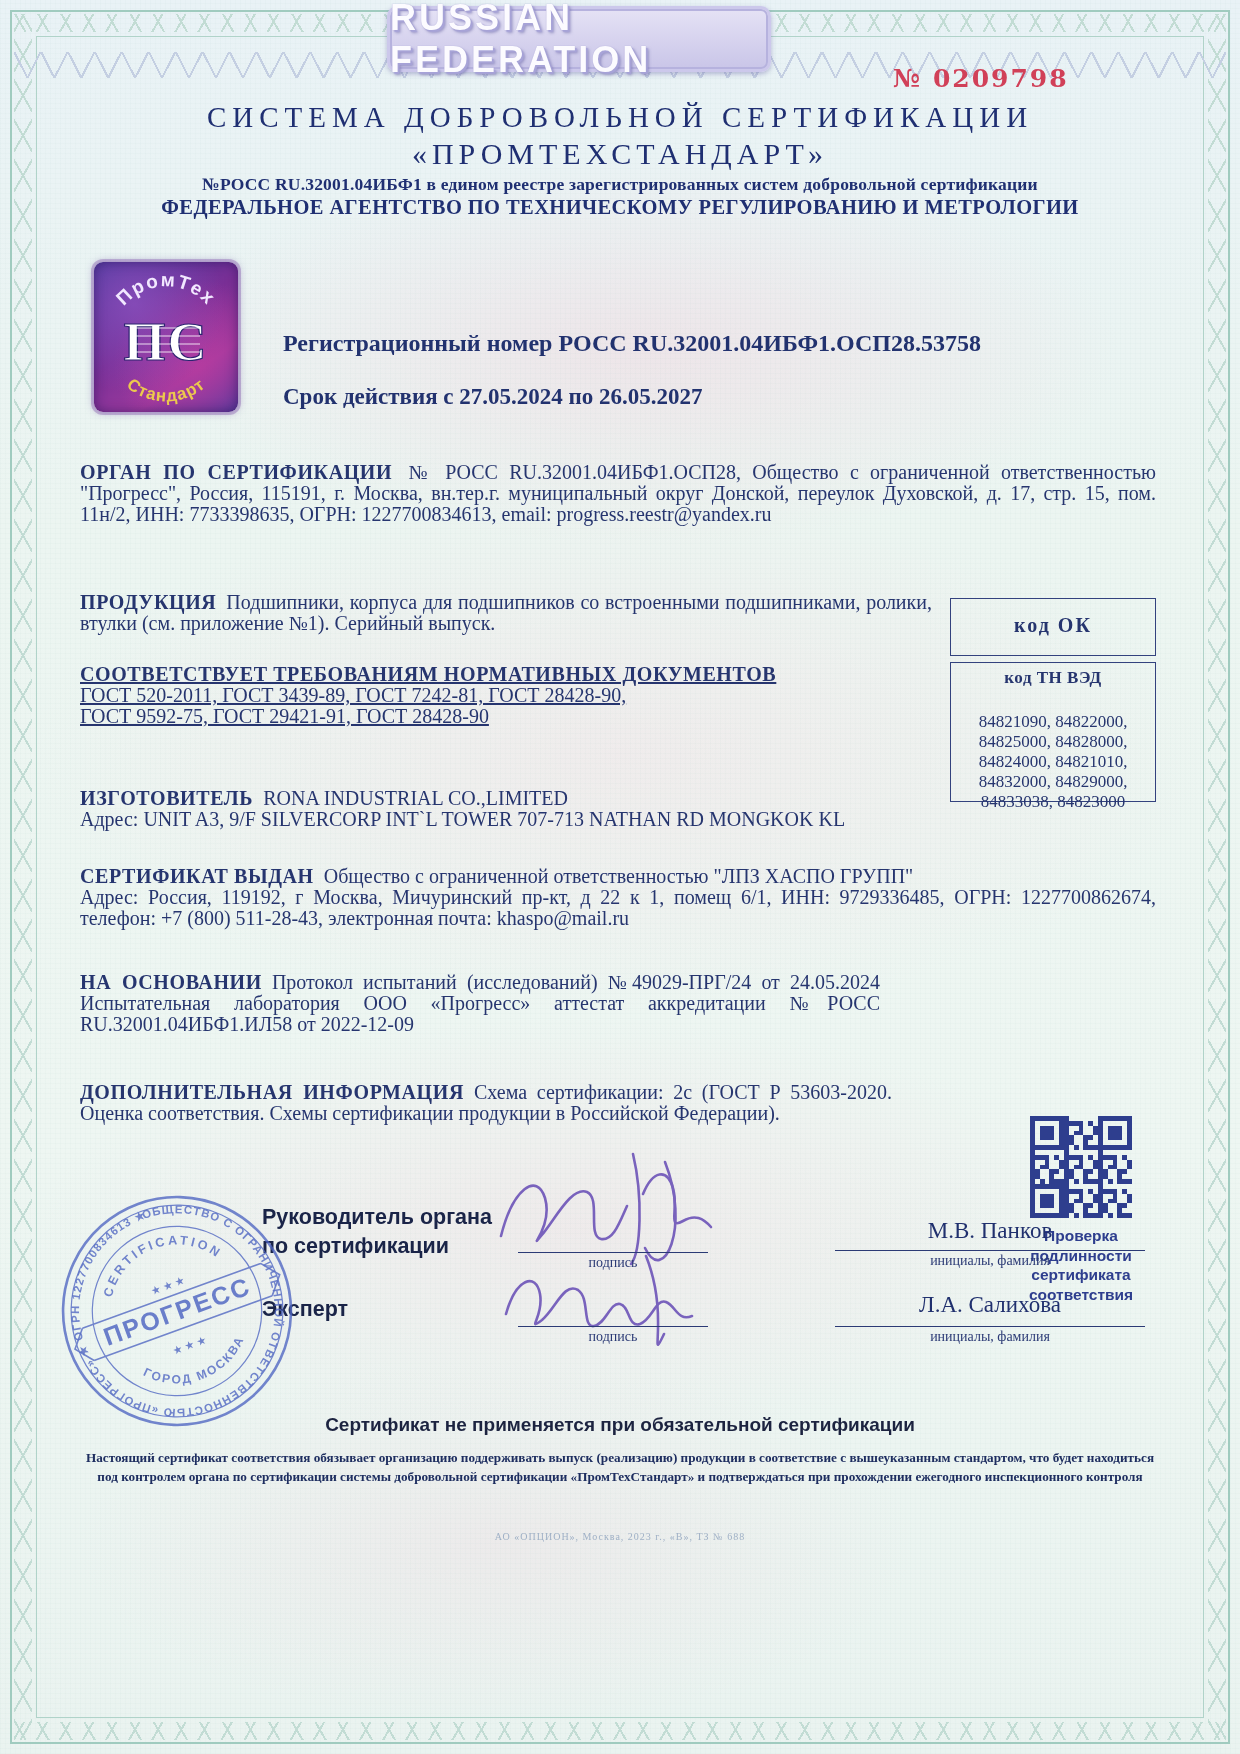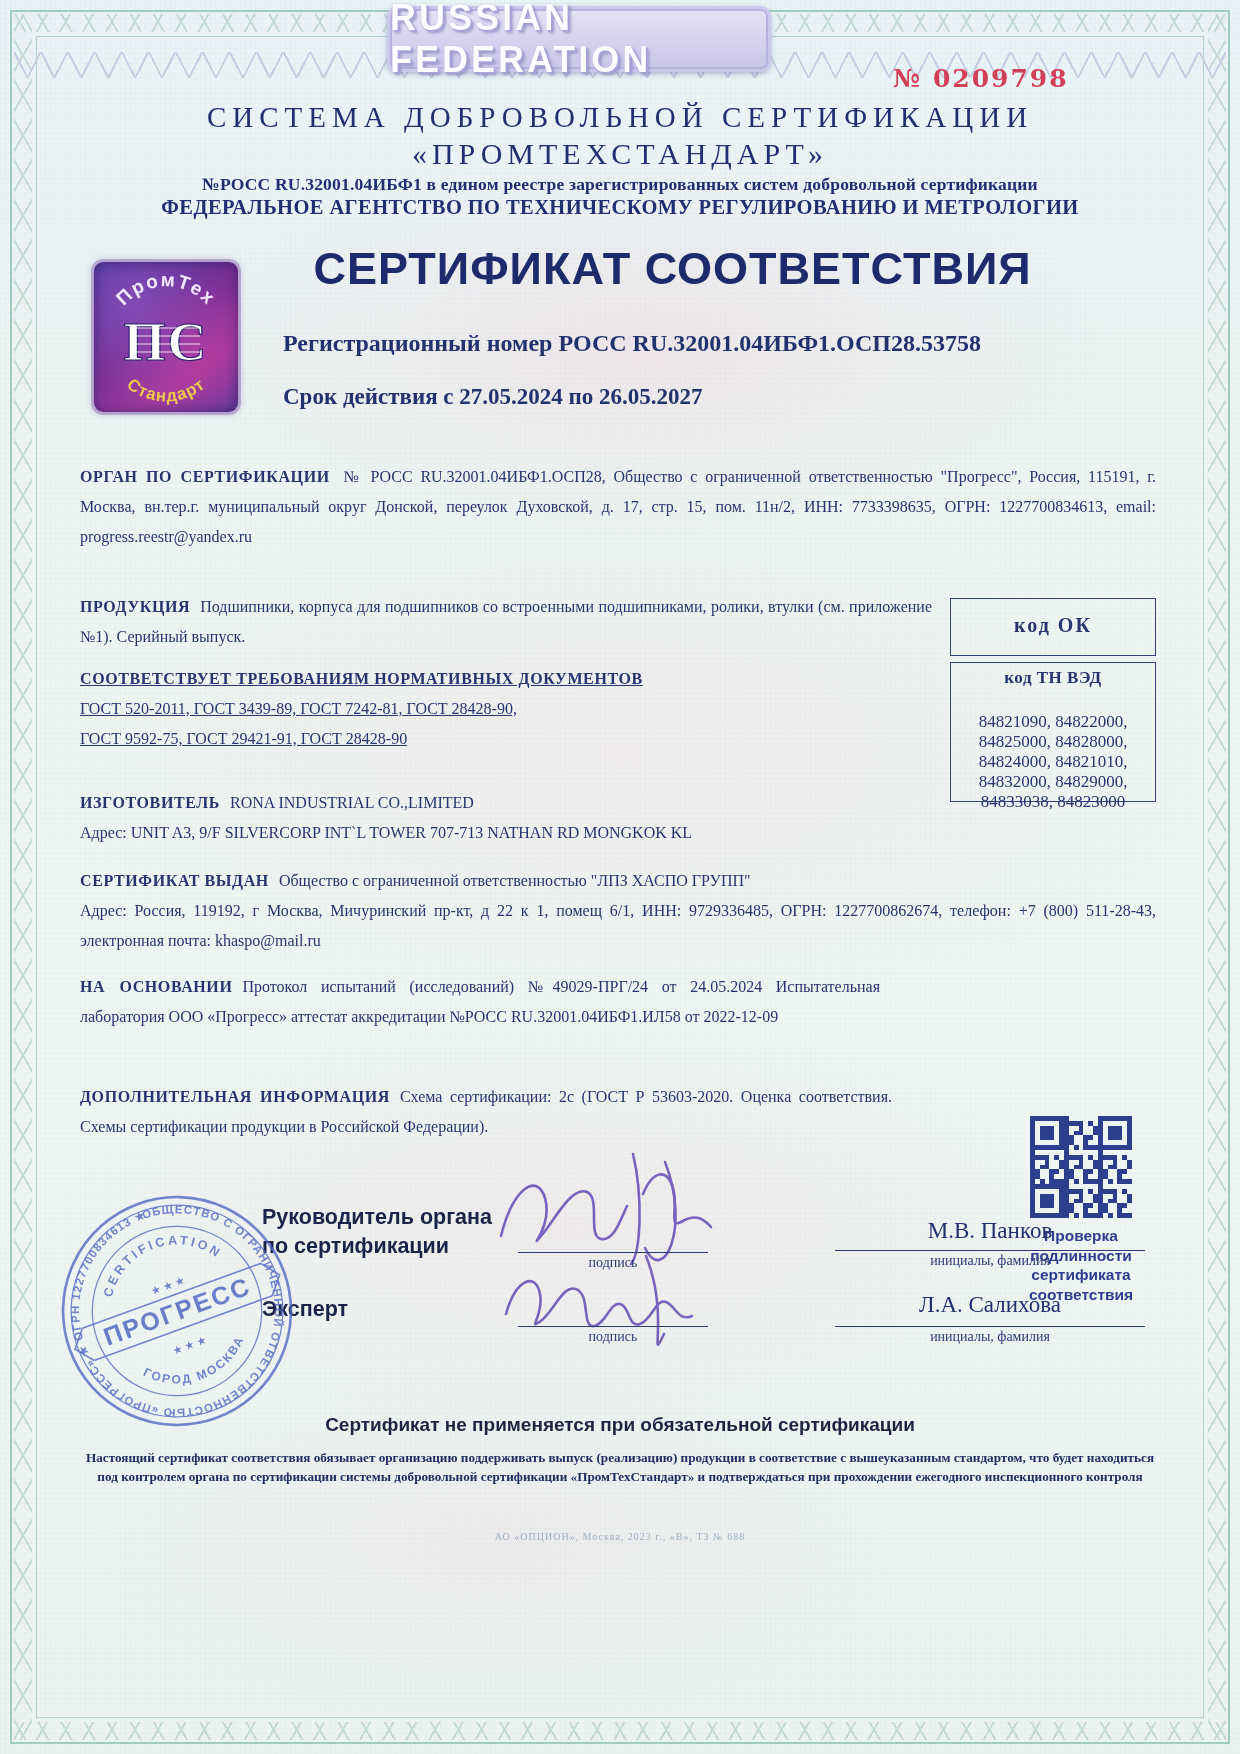--- a/index.html
+++ b/index.html
@@ -53,21 +53,21 @@
   .regnum{position:absolute;left:283px;top:330px;font-size:24px;font-weight:bold;color:#22326f;}
   .validity{position:absolute;left:283px;top:384px;font-size:23px;font-weight:bold;color:#22326f;}
   
   .logo{position:absolute;left:94px;top:262px;width:144px;height:150px;border-radius:9px;
     background:
       radial-gradient(circle at 28% 28%, rgba(140,80,190,.8), transparent 60%),
       radial-gradient(circle at 72% 68%, rgba(190,60,160,.7), transparent 58%),
       linear-gradient(145deg,#45399c,#7a2f96 45%,#9c3a9e 72%,#45399c);
     box-shadow:0 0 0 3px rgba(130,80,170,.35), 0 0 8px rgba(90,60,150,.5), inset 0 0 12px rgba(40,20,90,.6);}
   
-  .sec{position:absolute;left:80px;font-size:16px;line-height:30px;color:#26356f;}
+  .sec{position:absolute;left:80px;font-size:20px;line-height:21px;color:#26356f;}
   .just{text-align:justify;}
   .lbl{font-weight:bold;letter-spacing:.6px;margin-right:10px;}
   .sec-org{top:462px;width:1076px;}
   .sec-product{top:592px;width:852px;}
   .sec-compliance{top:664px;width:860px;text-decoration:underline;}
   .sec-manufacturer{top:788px;width:1076px;}
   .sec-issued{top:866px;width:1076px;}
   .sec-basis{top:972px;width:800px;}
   .sec-additional{top:1082px;width:812px;}
   .code-box{position:absolute;left:950px;width:206px;border:1.5px solid #33427e;
@@ -147,21 +147,20 @@
         <line x1="38" y1="74" x2="106" y2="74"></line>
         <line x1="38" y1="82" x2="106" y2="82"></line>
         <line x1="38" y1="90" x2="106" y2="90"></line>
       </g>
       <text font-family="Liberation Sans, sans-serif" font-size="17" font-weight="bold" fill="#ecc94d" letter-spacing="1">
         <textPath href="#la-bot" startOffset="50%" text-anchor="middle">Стандарт</textPath>
       </text>
     </svg>
   </div>
 
-  <div class="t-center main-title">СЕРТИФИКАТ СООТВЕТСТВИЯ</div>
   <div class="regnum">Регистрационный номер РОСС RU.32001.04ИБФ1.ОСП28.53758</div>
   <div class="validity">Срок действия с 27.05.2024 по 26.05.2027</div>
 
   <div class="sec sec-org just">
     <span class="lbl">ОРГАН ПО СЕРТИФИКАЦИИ</span><span>№ РОСС RU.32001.04ИБФ1.ОСП28, Общество с ограниченной ответственностью "Прогресс", Россия, 115191, г. Москва, вн.тер.г. муниципальный округ Донской, переулок Духовской, д. 17, стр. 15, пом. 11н/2, ИНН: 7733398635, ОГРН: 1227700834613, email: progress.reestr@yandex.ru</span>
   </div>
 
   <div class="sec sec-product just">
     <span class="lbl">ПРОДУКЦИЯ</span><span>Подшипники, корпуса для подшипников со встроенными подшипниками, ролики, втулки (см. приложение №1). Серийный выпуск.</span>
   </div>

